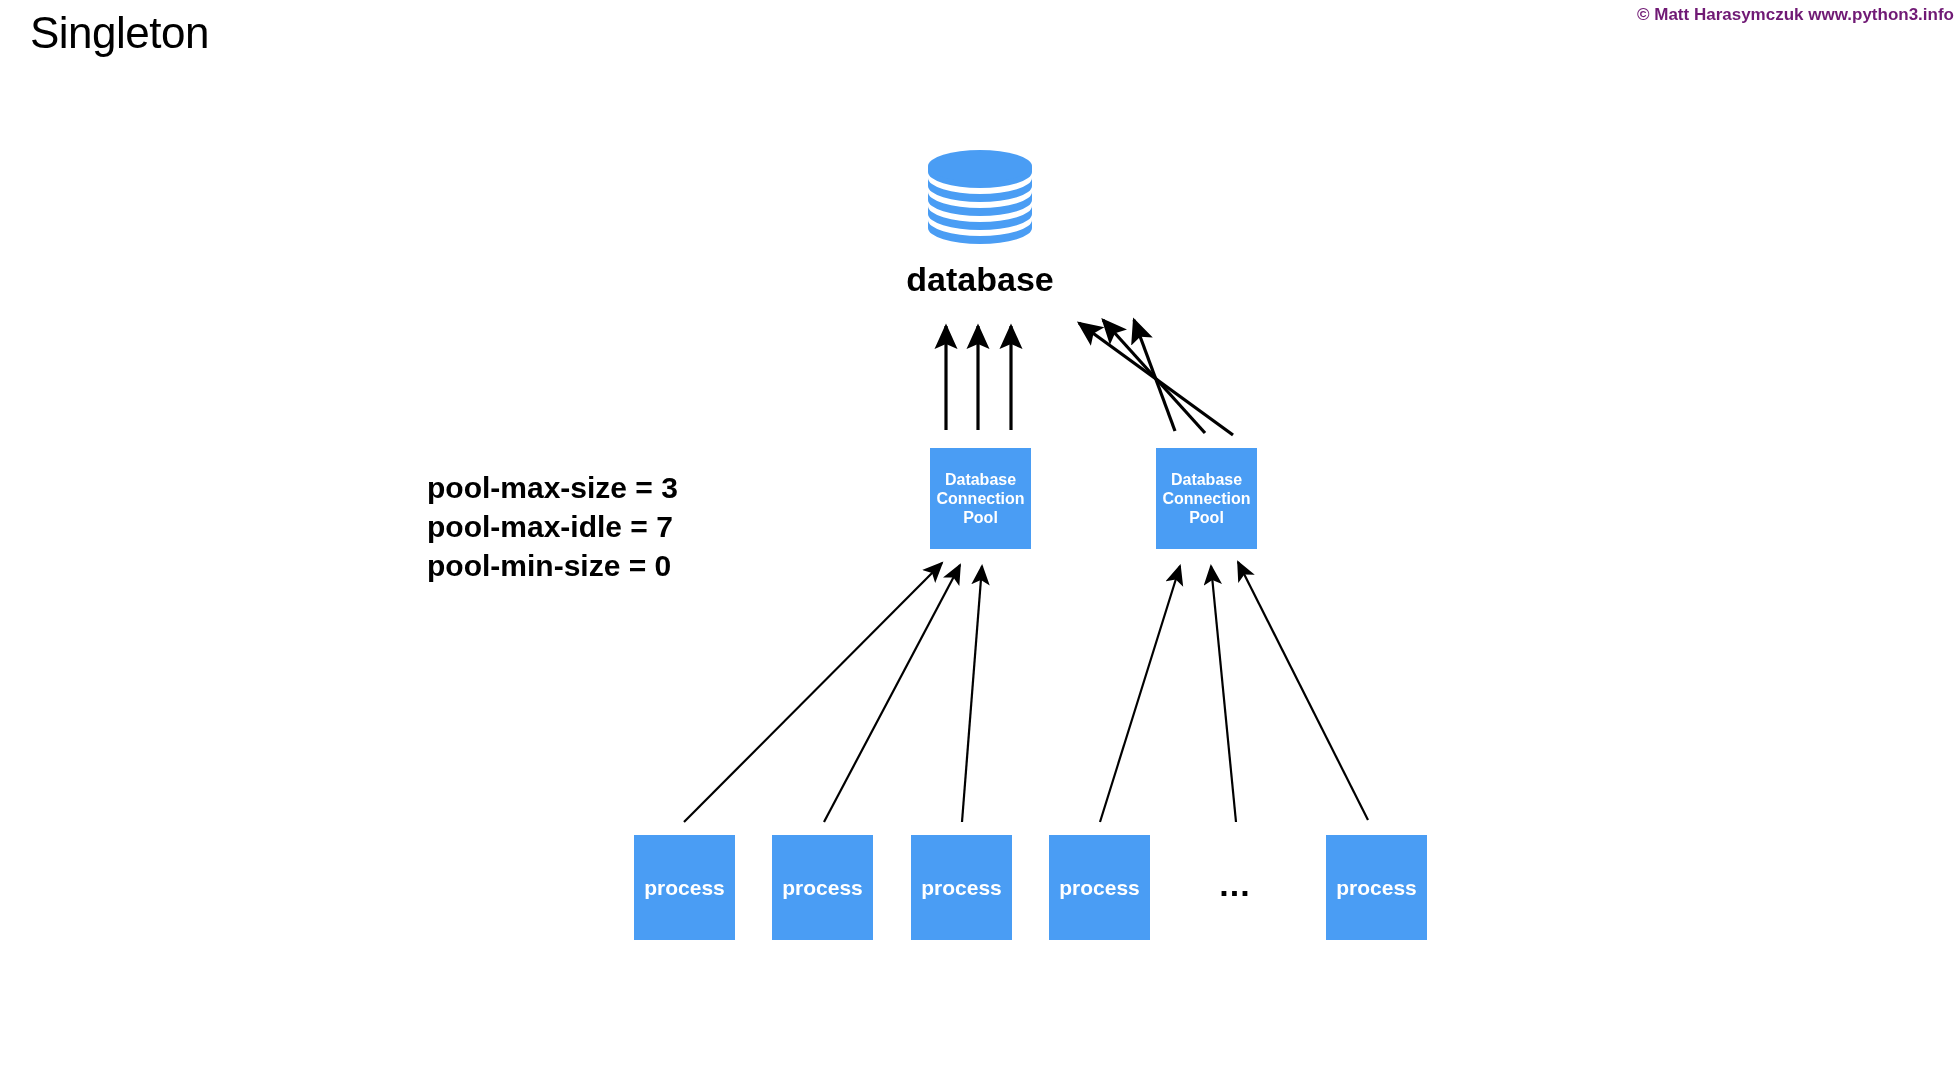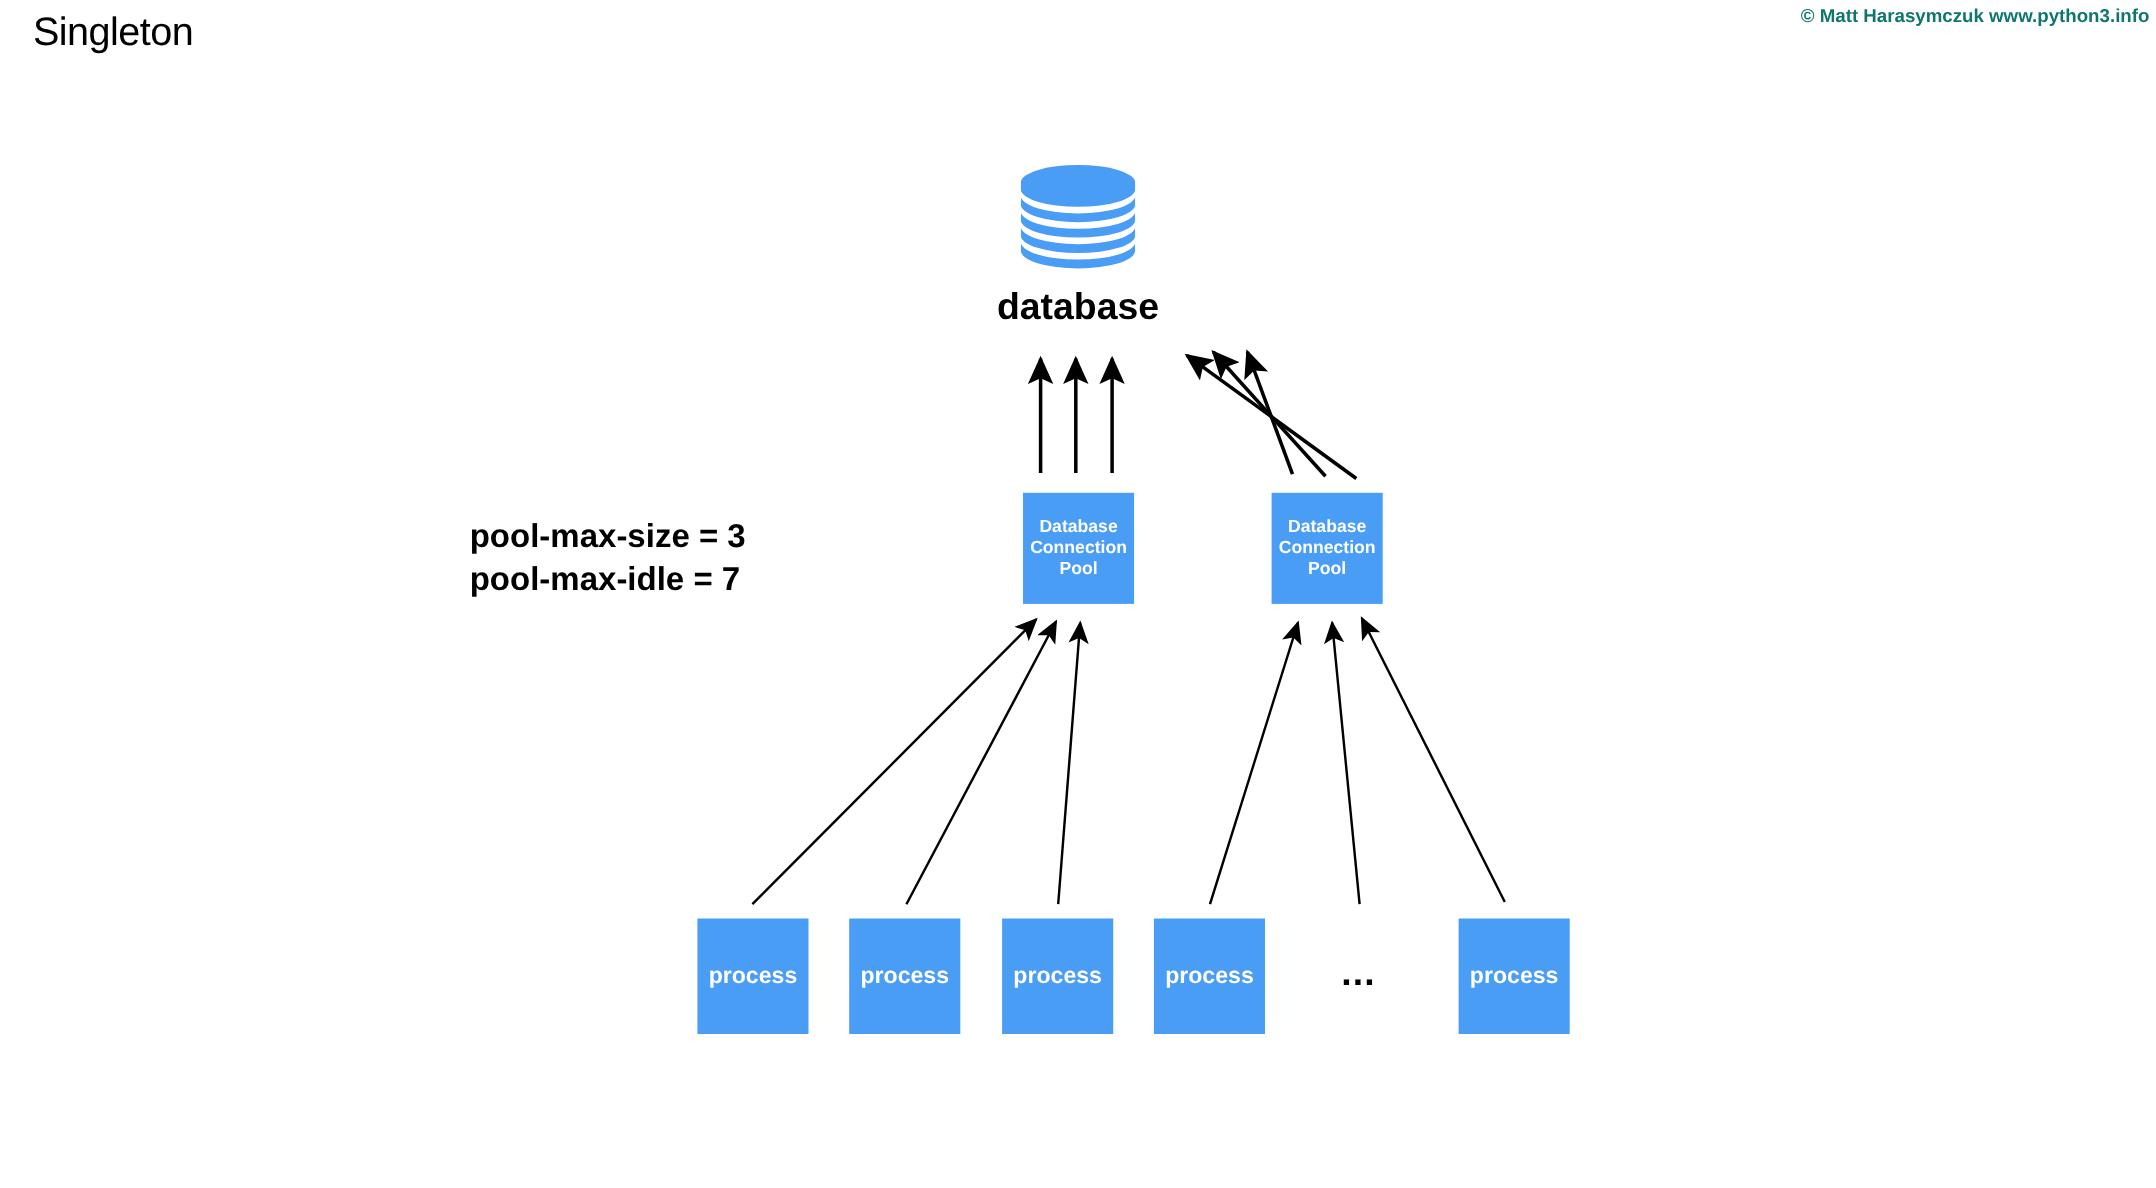--- a/index.html
+++ b/index.html
@@ -18,34 +18,34 @@
     height: 1080px;
     background: #ffffff;
     overflow: hidden;
   }
 
   
   #page-title {
     position: absolute;
     left: 30px;
     top: 8px;
-    font-size: 36px;
+    font-size: 44px;
     font-weight: 400;
     letter-spacing: -0.5px;
     white-space: nowrap;
     color: #000;
   }
   #copyright {
     position: absolute;
     right: 6px;
     top: 5px;
     font-size: 17px;
     font-weight: bold;
     white-space: nowrap;
-    color: #0f766e;
+    color: #701a75;
     text-align: right;
   }
 
   
   #canvas {
     position: absolute;
     left: 0;
     top: 0;
     width: 1960px;
     height: 1080px;
@@ -183,20 +183,21 @@
         <path d="M0,22 a52,16 0 0 0 104,0 v-8 a52,16 0 0 1 -104,0 z"></path>
         <ellipse cx="52" cy="16" rx="52" ry="16"></ellipse>
       </g>
     </svg>
     <div id="database-label">database</div>
   </div>
 
   <div id="config-block">
     <span class="config-line">pool-max-size = 3</span>
     <span class="config-line">pool-max-idle = 7</span>
+    <span class="config-line">pool-min-size = 0</span>
   </div>
 
   <div class="pool-box" style="left:930px; top:448px;">
     <span>
       <span class="pool-label">Database</span>
       <span class="pool-label">Connection</span>
       <span class="pool-label">Pool</span>
     </span>
   </div>
 

